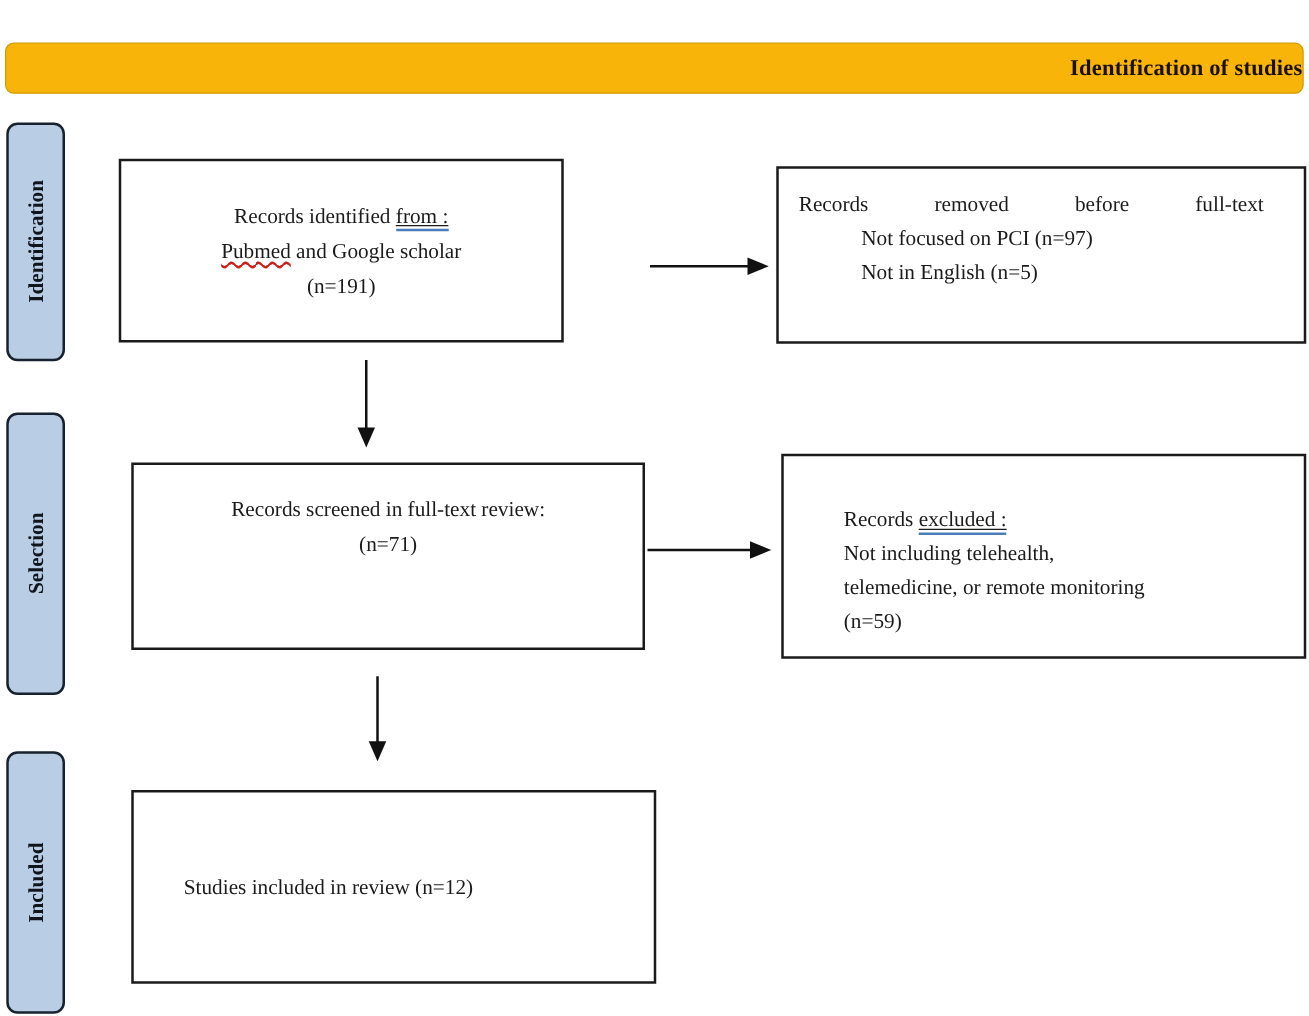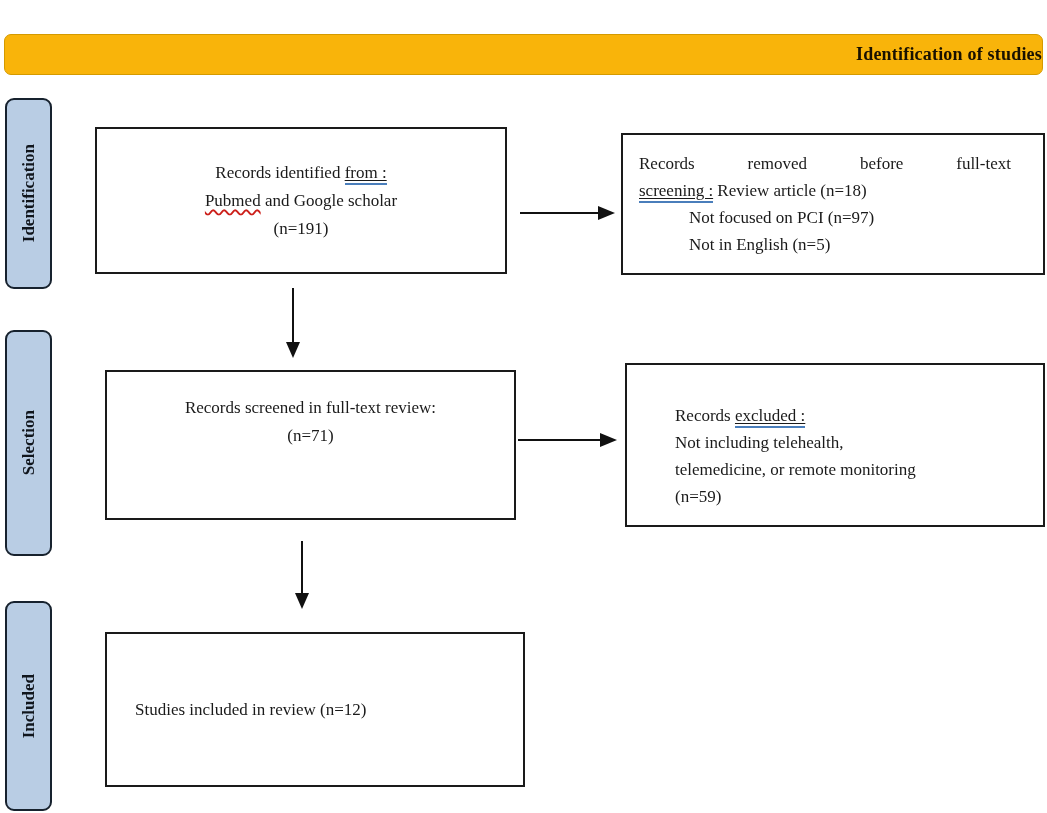--- a/index.html
+++ b/index.html
@@ -43,32 +43,32 @@
   #tab-selection{top:330px;height:226px;}
   #tab-included{top:601px;height:210px;}
   
   .flow-box{
     position:absolute;
     background:#ffffff;
     border:2px solid #1a1a1a;
     box-sizing:border-box;
     font-size:17px;line-height:27px;
   }
-  #box-identified{left:95px;top:127px;width:412px;height:147px;
+  #box-identified{left:95px;top:127px;width:356px;height:147px;
     display:flex;flex-direction:column;justify-content:center;
     text-align:center;line-height:28px;}
   #box-removed{left:621px;top:133px;width:424px;height:142px;
     padding:15px 32px 0 16px;}
   #box-screened{left:105px;top:370px;width:411px;height:150px;
     padding-top:22px;text-align:center;line-height:28px;box-sizing:border-box;}
   #box-excluded{left:625px;top:363px;width:420px;height:164px;
     padding:37px 38px 0 48px;}
   #box-included{left:105px;top:632px;width:420px;height:155px;
     display:flex;align-items:center;
-    padding-left:28px;}
+    padding-left:40px;}
   
   .justify-line{text-align:justify;text-align-last:justify;}
   .indent-line{margin-left:50px;}
   .center-line{}
   
   .gram{
     text-decoration:underline;
     text-underline-offset:2px;
     border-bottom:2px solid #4A7EBB;
     padding-bottom:1px;
@@ -104,21 +104,20 @@
   </div>
 
   <div class="flow-box" id="box-identified">
     <div><span>Records identified</span> <span class="gram">from :</span></div>
     <div><span class="spell">Pubmed</span> <span>and Google scholar</span></div>
     <div>(n=191)</div>
   </div>
 
   <div class="flow-box" id="box-removed">
     <div class="justify-line">Records removed before full-text</div>
-    <div><span class="gram">screening :</span> <span>Review article (n=18)</span></div>
     <div class="indent-line">Not focused on PCI (n=97)</div>
     <div class="indent-line">Not in English (n=5)</div>
   </div>
 
   <div class="flow-box" id="box-screened">
     <div>Records screened in full-text review:</div>
     <div>(n=71)</div>
   </div>
 
   <div class="flow-box" id="box-excluded">

